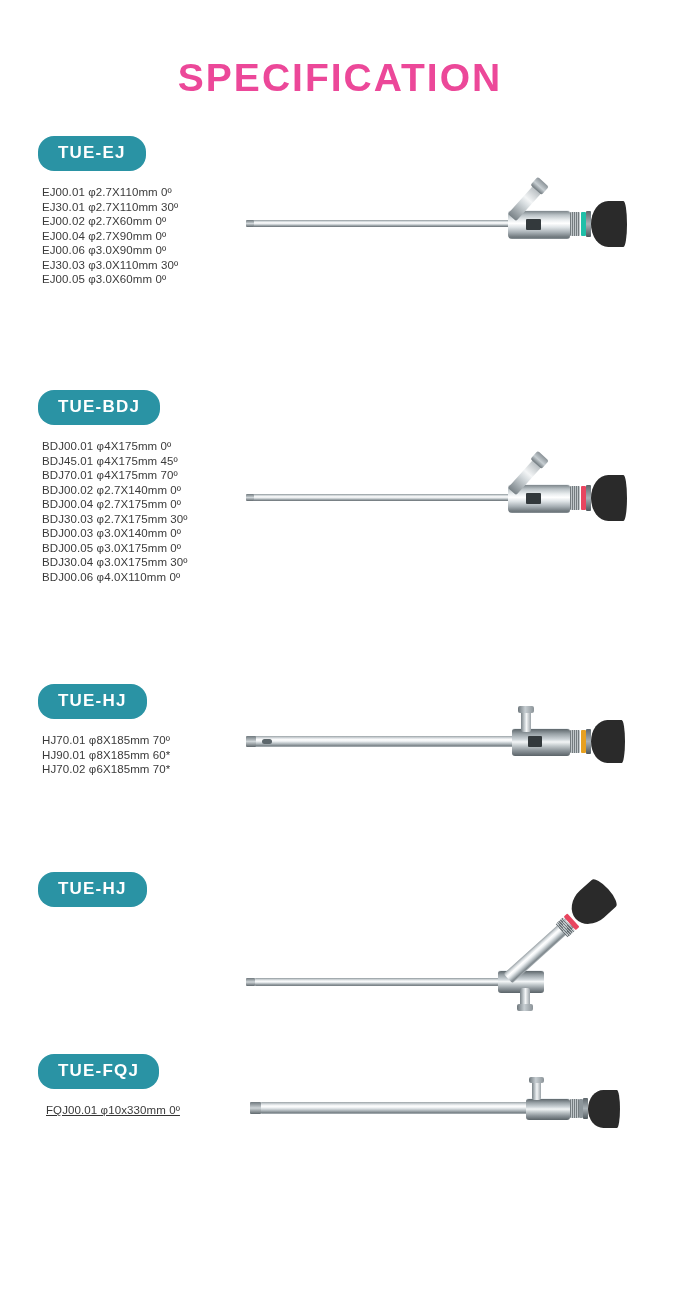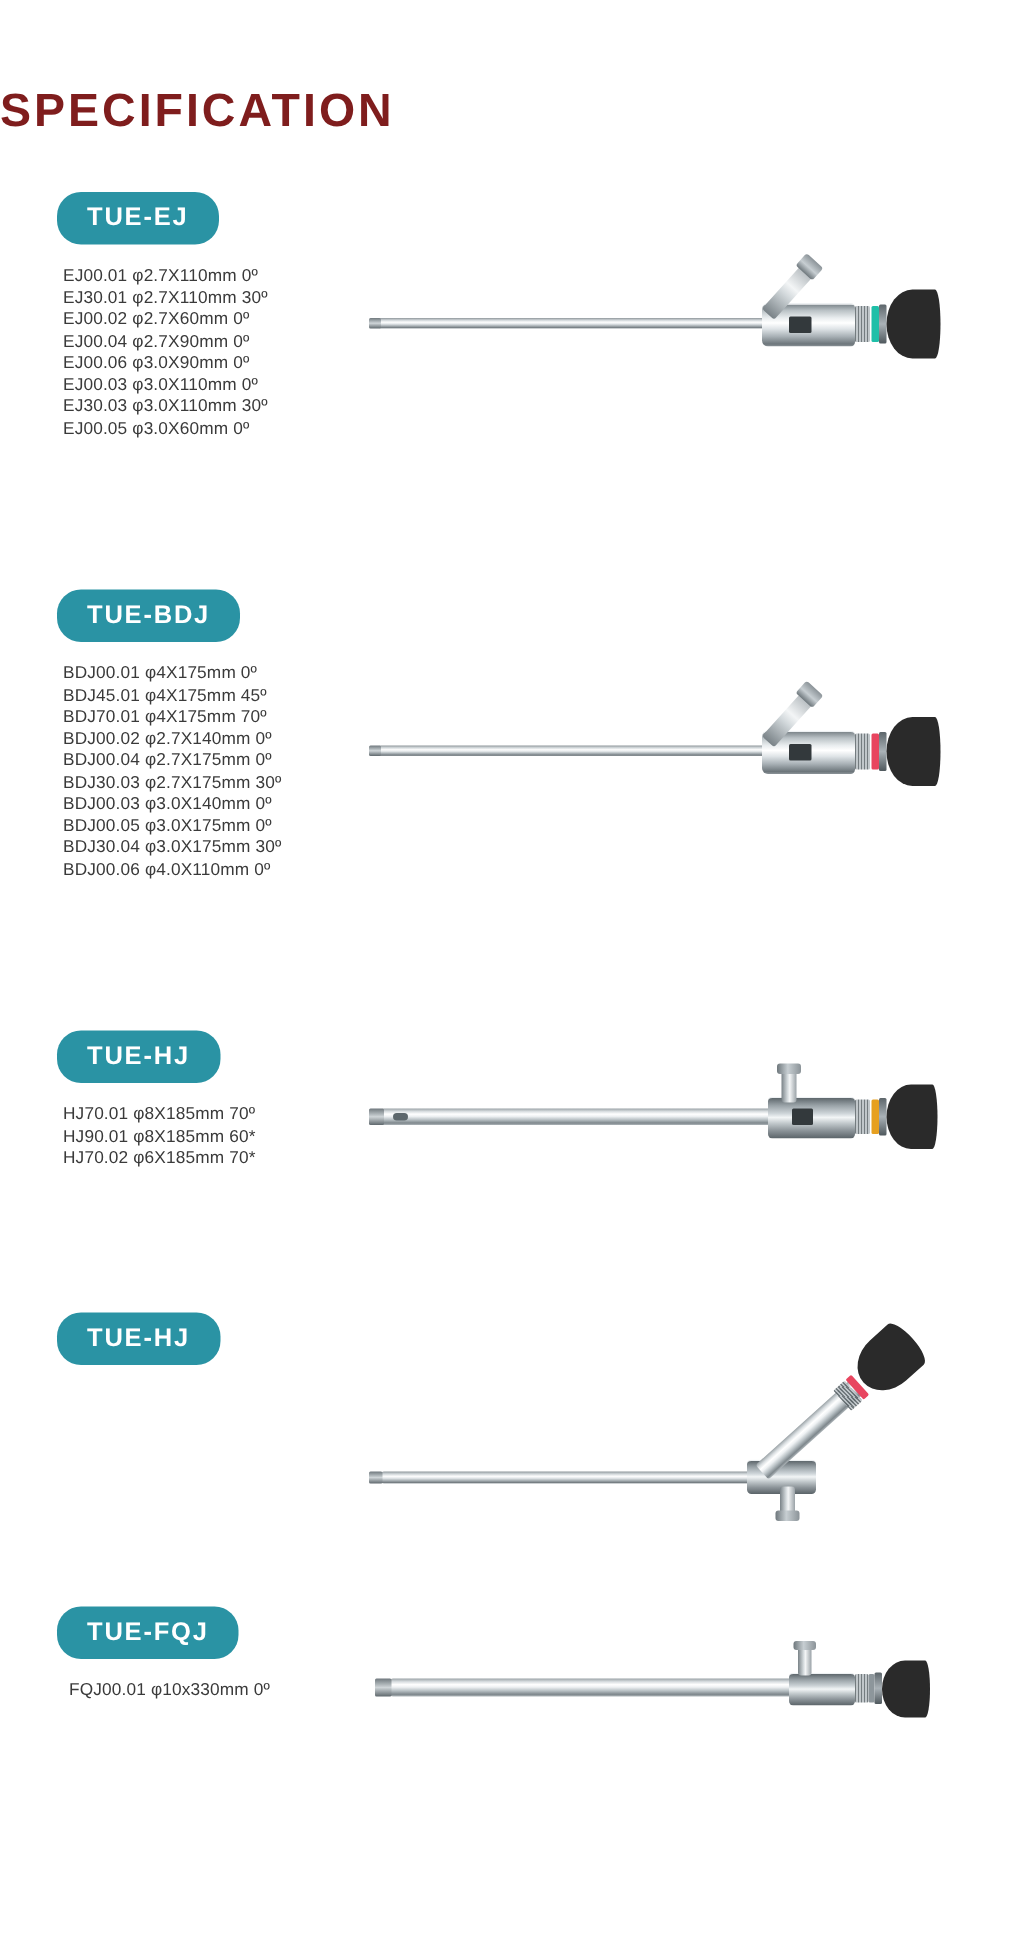--- a/index.html
+++ b/index.html
@@ -9,24 +9,25 @@
   }
   body {
     width: 680px;
     height: 1291px;
     font-family: "Liberation Sans", sans-serif;
     color: #333333;
     position: relative;
     overflow: hidden;
   }
   .page-title {
-    font-size: 31px;
+    text-align: center;
+    font-size: 39px;
     font-weight: bold;
     letter-spacing: 2px;
-    color: #7f1d1d;
+    color: #ec4899;
     margin: 0;
     padding-top: 56px;
   }
   .section {
     position: relative;
     padding: 0 0 0 0;
   }
   .badge {
     display: inline-block;
     background: #2a93a4;
@@ -130,21 +131,20 @@
 <h1 class="page-title">SPECIFICATION</h1>
 
 <div class="section" style="margin-top:36px; height:232px;">
   <div class="badge">TUE-EJ</div>
   <div class="spec-list">
     <div>EJ00.01 φ2.7X110mm 0º</div>
     <div>EJ30.01 φ2.7X110mm 30º</div>
     <div>EJ00.02 φ2.7X60mm 0º</div>
     <div>EJ00.04 φ2.7X90mm 0º</div>
     <div>EJ00.06 φ3.0X90mm 0º</div>
-    <div>EJ00.03 φ3.0X110mm 0º</div>
     <div>EJ30.03 φ3.0X110mm 30º</div>
     <div>EJ00.05 φ3.0X60mm 0º</div>
   </div>
 
   
   <div class="scope-wrap" style="left:240px; top:52px; width:420px; height:110px;">
 
     <div class="shaft thin" style="left:12px; top:32px; width:260px; height:7px;"></div>
     <div class="shaft-tip" style="left:6px; top:32px; width:8px; height:7px;"></div>
 
@@ -156,21 +156,21 @@
 
     <div class="knurl" style="left:330px; top:24px; width:10px; height:24px;"></div>
 
     <div class="colorband" style="left:341px; top:24px; width:5px; height:24px; background:#1fbfa8;"></div>
     <div class="ring" style="left:346px; top:23px; width:5px; height:26px;"></div>
 
     <div class="eyecup" style="left:351px; top:13px; width:36px; height:46px;"></div>
   </div>
 </div>
 
-<div class="section" style="margin-top:33px; height:272px;">
+<div class="section" style="margin-top:22px; height:272px;">
   <div class="badge">TUE-BDJ</div>
   <div class="spec-list">
     <div>BDJ00.01 φ4X175mm 0º</div>
     <div>BDJ45.01 φ4X175mm 45º</div>
     <div>BDJ70.01 φ4X175mm 70º</div>
     <div>BDJ00.02 φ2.7X140mm 0º</div>
     <div>BDJ00.04 φ2.7X175mm 0º</div>
     <div>BDJ30.03 φ2.7X175mm 30º</div>
     <div>BDJ00.03 φ3.0X140mm 0º</div>
     <div>BDJ00.05 φ3.0X175mm 0º</div>
@@ -231,21 +231,21 @@
     <div class="lightpost" style="left:280px; top:108px; width:10px; height:22px;"></div>
     <div class="lightpost-top" style="left:277px; top:124px; width:16px; height:7px;"></div>
 
     <div class="shaft" style="left:268px; top:92px; width:86px; height:13px; transform-origin:left center; transform:rotate(-42deg);"></div>
     <div class="knurl rot" style="left:268px; top:90px; width:10px; height:18px; transform:rotate(-42deg) translate(72px,0);"></div>
     <div class="colorband rot" style="left:268px; top:90px; width:5px; height:18px; background:#e8455f; transform:rotate(-42deg) translate(83px,0);"></div>
     <div class="eyecup" style="left:330px; top:6px; width:44px; height:36px; transform:rotate(-42deg); border-radius:50% 14% 14% 50% / 50% 50% 50% 50%;"></div>
   </div>
 </div>
 
-<div class="section" style="margin-top:14px; height:150px;">
+<div class="section" style="height:150px;text-decoration:underline;">
   <div class="badge">TUE-FQJ</div>
   <div class="spec-list" style="margin-left:46px;">
     <div>FQJ00.01 φ10x330mm 0º</div>
   </div>
 
   <div class="scope-wrap" style="left:240px; top:18px; width:420px; height:90px;">
     <div class="shaft" style="left:20px; top:30px; width:268px; height:12px;"></div>
     <div class="shaft-tip" style="left:10px; top:30px; width:11px; height:12px;"></div>
     <div class="body-block dark" style="left:286px; top:26px; width:44px; height:21px; border-radius:3px;"></div>
     <div class="lightpost" style="left:292px; top:8px; width:9px; height:20px;"></div>

